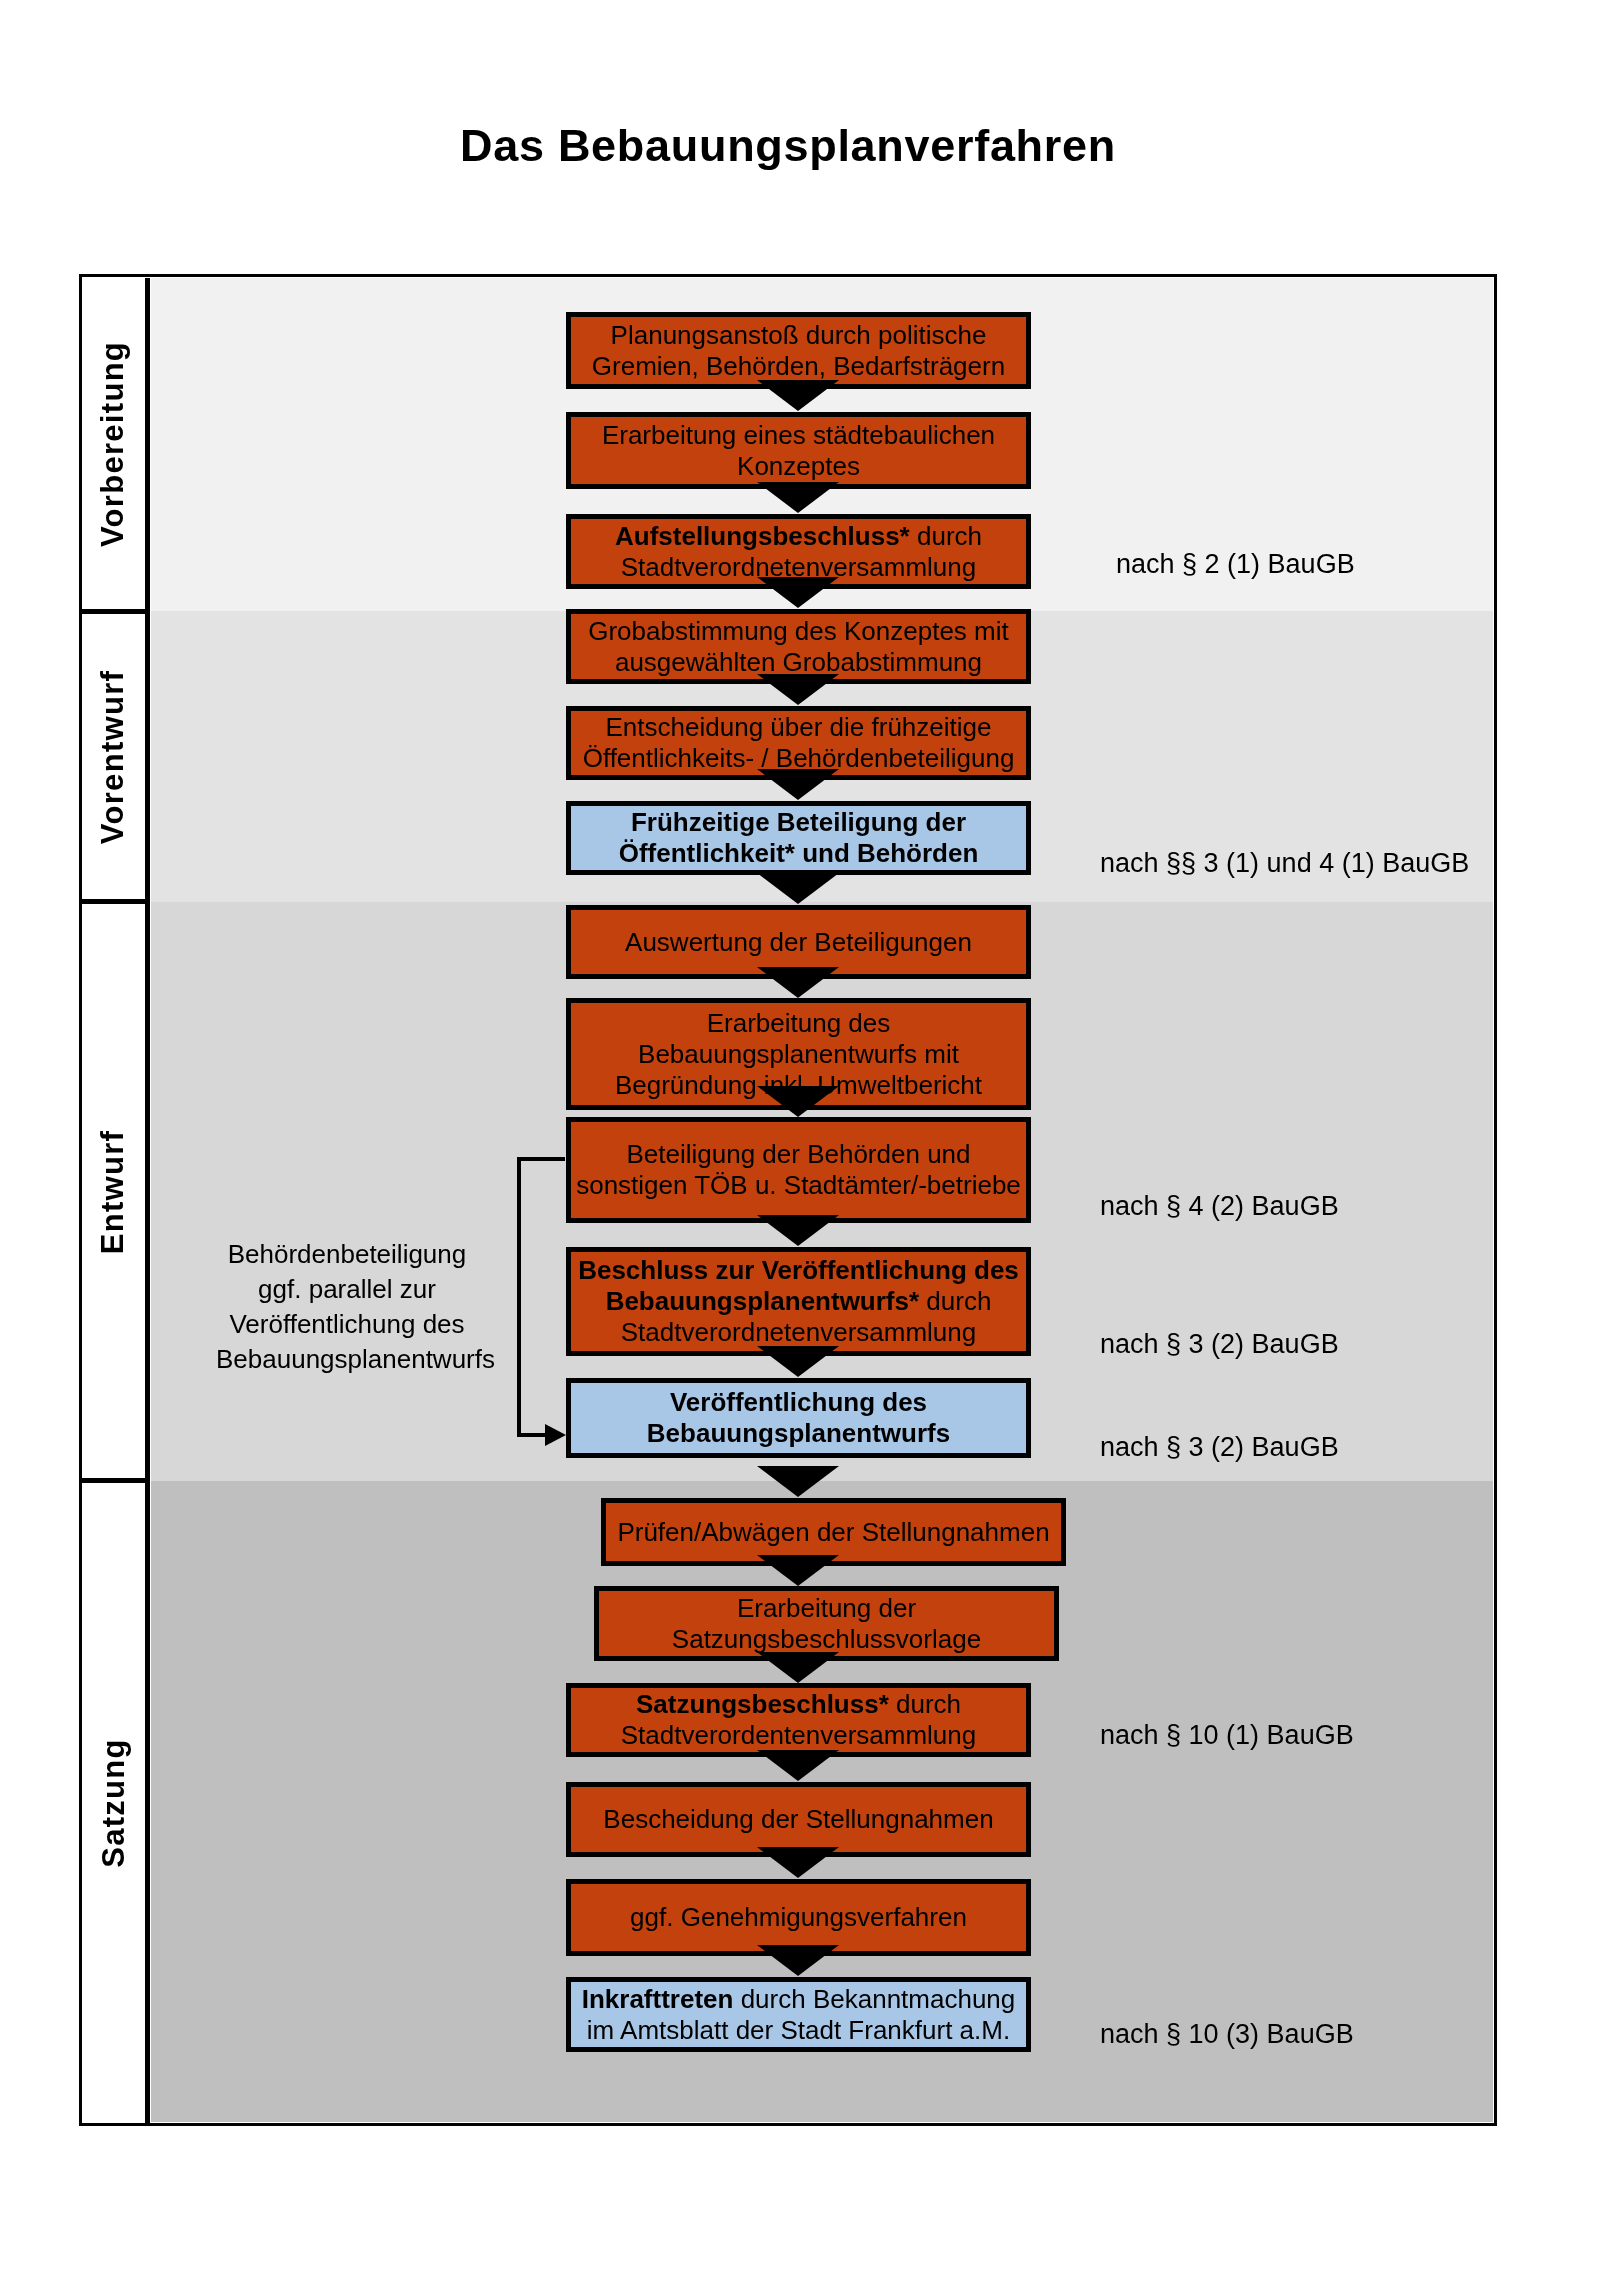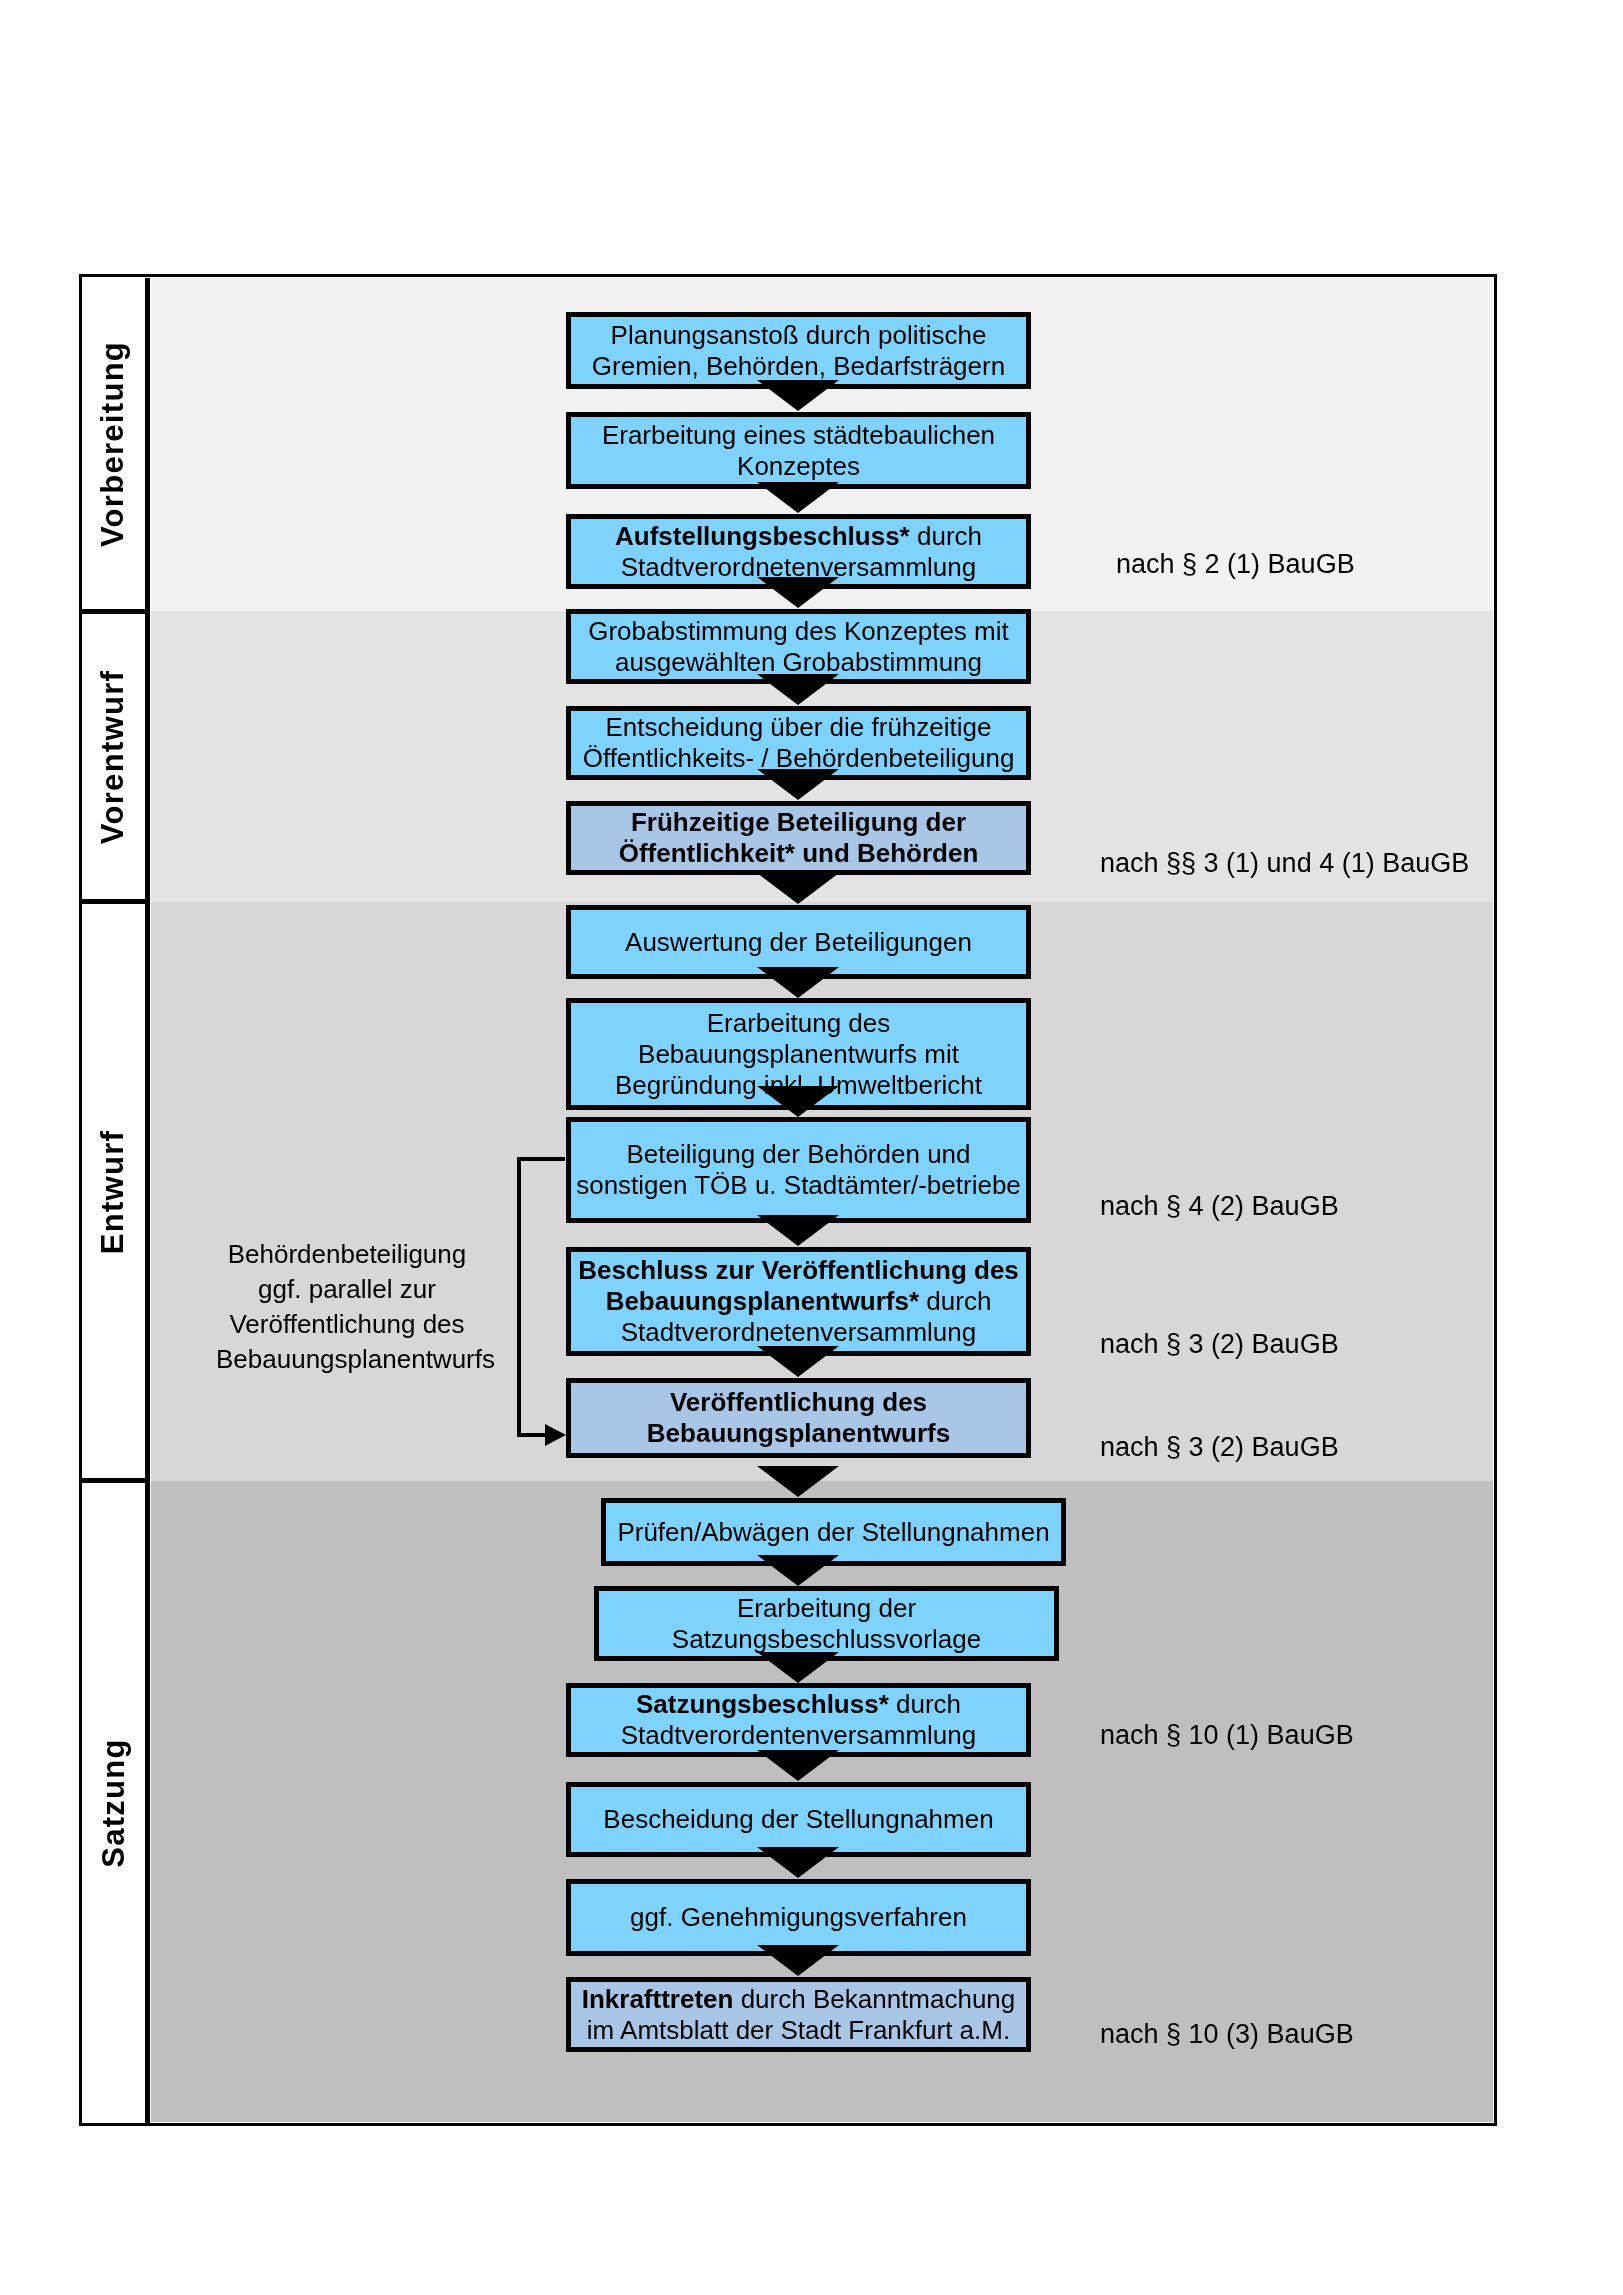--- a/index.html
+++ b/index.html
@@ -22,21 +22,21 @@
 
   .label-rule{position:absolute;left:145px;top:278px;width:5.2px;height:1845px;background:#000;}
   .label-bar{position:absolute;left:82px;width:68px;height:5.2px;background:#000;}
   .bar1{top:609px;} .bar2{top:899px;} .bar3{top:1478px;}
 
   .phase-cell{position:absolute;left:82px;width:63px;display:flex;align-items:center;justify-content:center;background:#fff;}
   .pc1{top:278px;height:331px;} .pc2{top:614px;height:285px;}
   .pc3{top:905px;height:573px;} .pc4{top:1483px;height:639px;}
   .phase-label{transform:rotate(-90deg);white-space:nowrap;font-size:31px;font-weight:bold;letter-spacing:1.3px;}
 
-  .box{position:absolute;left:566px;width:465px;background:#7dd3fc;border:5.2px solid #000;
+  .box{position:absolute;left:566px;width:465px;background:#c2410c;border:5.2px solid #000;
        box-sizing:border-box;display:flex;flex-direction:column;justify-content:center;
        align-items:center;text-align:center;font-size:26px;line-height:31px;}
   .box .line{display:block;}
   .seg-bold{font-weight:bold;}
 
   .down-arrow{position:absolute;width:0;height:0;
        border-left:41px solid transparent;border-right:41px solid transparent;
        border-top:31px solid #000;}
 
   .law-ref{position:absolute;left:1100px;font-size:27px;white-space:nowrap;}
@@ -54,20 +54,21 @@
        border-left:21px solid #000;}
 
   .footnote{position:absolute;left:151px;top:2148px;width:1368px;font-size:26px;
        line-height:37px;white-space:pre-wrap;}
 </style>
 </head>
 <body>
 
 <div id="page">
 
+  <div class="title">Das Bebauungsplanverfahren</div>
 
   <div class="frame"></div>
 
   <div class="section-bg sec1" style="background: rgb(241, 241, 241);"></div>
   <div class="section-bg sec2" style="background: rgb(227, 227, 227);"></div>
   <div class="section-bg sec3" style="background: rgb(215, 215, 215);"></div>
   <div class="section-bg sec4" style="background: rgb(191, 191, 191);"></div>
 
   <div class="phase-cell pc1">
     <span class="phase-label">Vorbereitung</span>

